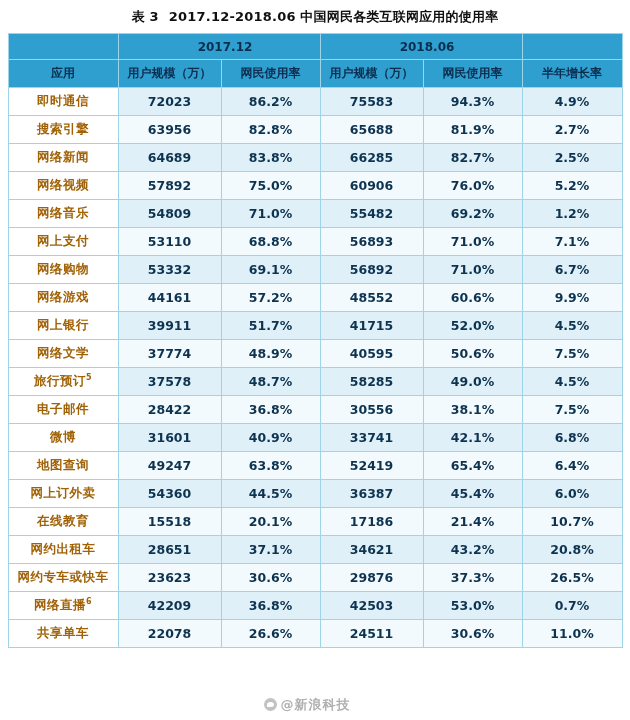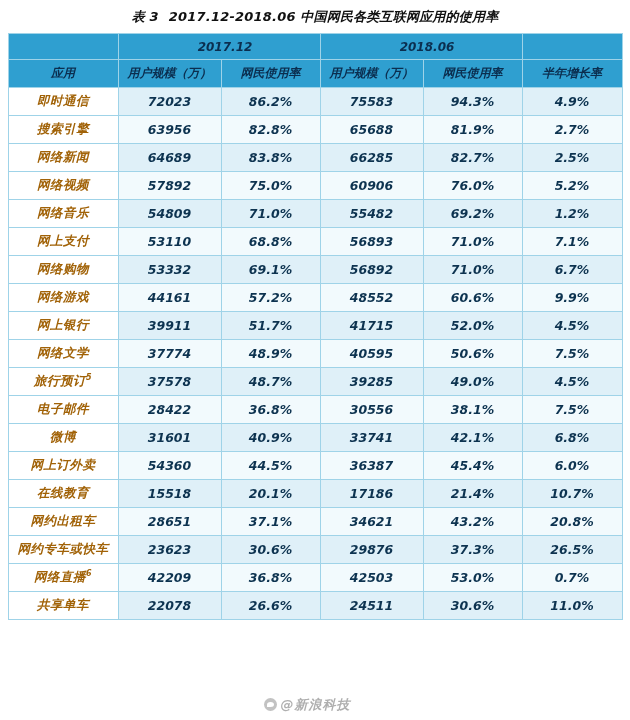--- a/index.html
+++ b/index.html
@@ -13,21 +13,20 @@
     font-family: "DejaVu Sans", "Liberation Sans", sans-serif;
     color: #1a1a1a;
     position: relative;
     overflow: hidden;
   }
   .page {
     width: 630px;
     height: 720px;
     position: relative;
     box-sizing: border-box;
-    font-style: italic;
   }
   .caption {
     text-align: center;
     font-size: 13px;
     font-weight: bold;
     color: #111111;
     padding: 8px 0 7px 0;
     letter-spacing: 0.2px;
   }
   .caption .cap-num {
@@ -240,41 +239,49 @@
           <td class="val">37774</td>
           <td class="val">48.9%</td>
           <td class="val">40595</td>
           <td class="val">50.6%</td>
           <td class="val">7.5%</td>
         </tr>
         <tr>
           <td class="app-name">旅行预订<span class="sup">5</span></td>
           <td class="val">37578</td>
           <td class="val">48.7%</td>
-          <td class="val">39285</td>
+          <td class="val">58285</td>
           <td class="val">49.0%</td>
           <td class="val">4.5%</td>
         </tr>
         <tr>
           <td class="app-name">电子邮件</td>
           <td class="val">28422</td>
           <td class="val">36.8%</td>
           <td class="val">30556</td>
           <td class="val">38.1%</td>
           <td class="val">7.5%</td>
         </tr>
         <tr>
           <td class="app-name">微博</td>
           <td class="val">31601</td>
           <td class="val">40.9%</td>
           <td class="val">33741</td>
           <td class="val">42.1%</td>
           <td class="val">6.8%</td>
         </tr>
         <tr>
+          <td class="app-name">地图查询</td>
+          <td class="val">49247</td>
+          <td class="val">63.8%</td>
+          <td class="val">52419</td>
+          <td class="val">65.4%</td>
+          <td class="val">6.4%</td>
+        </tr>
+        <tr>
           <td class="app-name">网上订外卖</td>
           <td class="val">54360</td>
           <td class="val">44.5%</td>
           <td class="val">36387</td>
           <td class="val">45.4%</td>
           <td class="val">6.0%</td>
         </tr>
         <tr>
           <td class="app-name">在线教育</td>
           <td class="val">15518</td>

